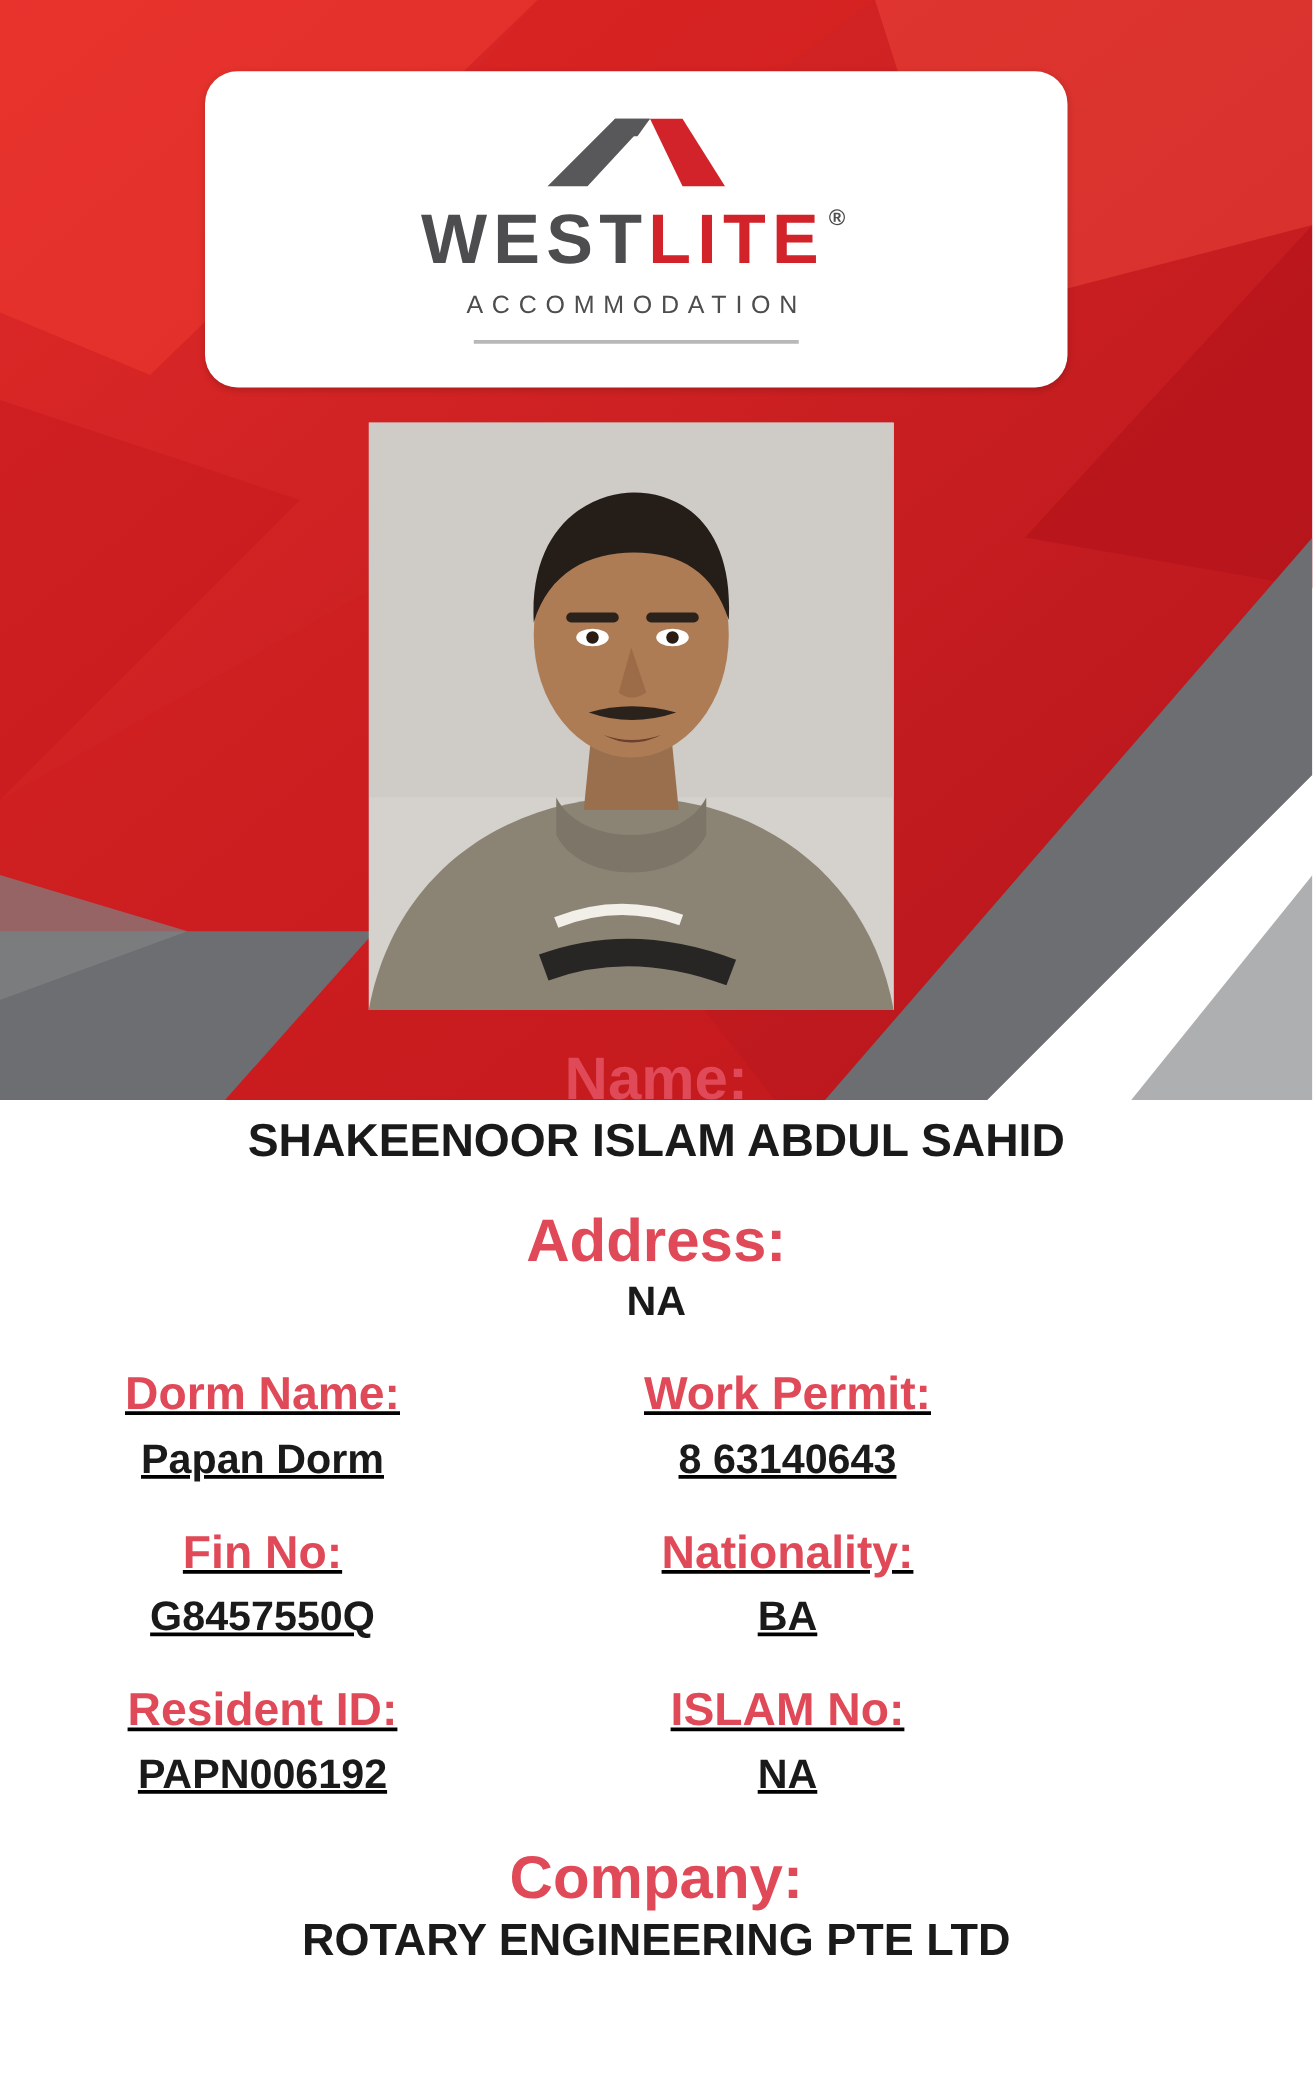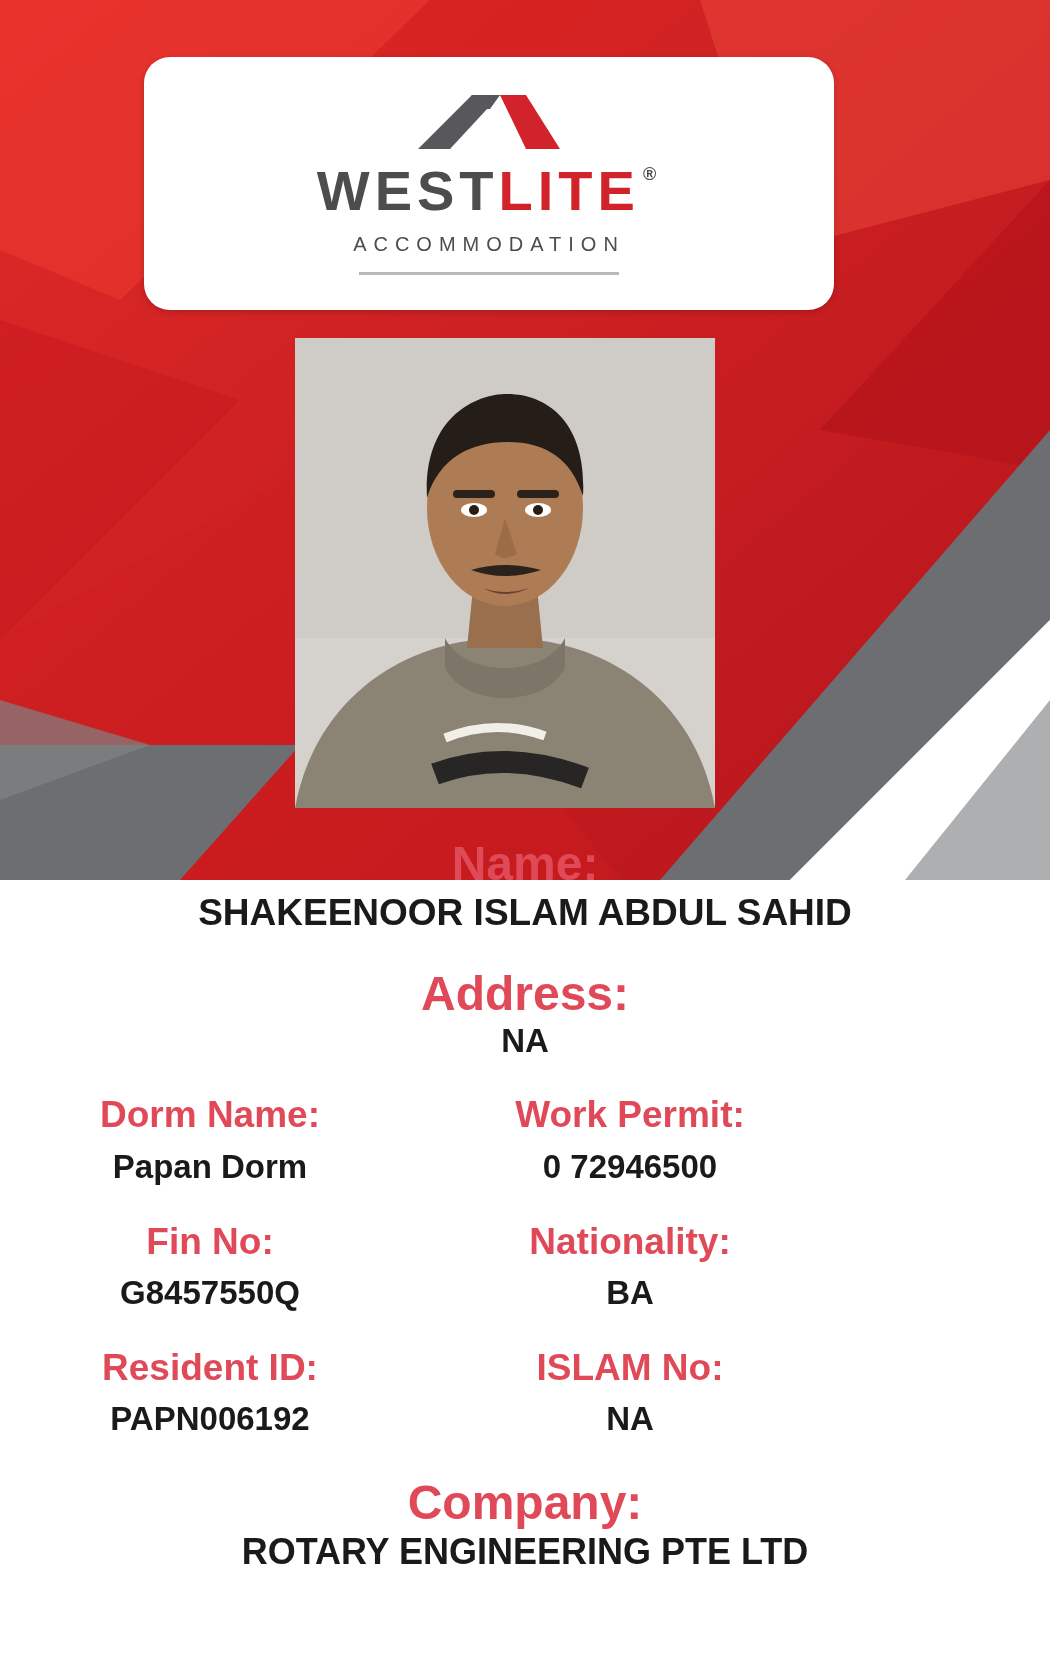--- a/index.html
+++ b/index.html
@@ -27,21 +27,21 @@
     left: 0; top: 0;
     width: 1050px;
     height: 880px;
     overflow: hidden;
   }
   .header-bg svg { display: block; }
 
   
   .logo-panel {
     position: absolute;
-    left: 144px;
+    left: 164px;
     top: 57px;
     width: 690px;
     height: 253px;
     background: #ffffff;
     border-radius: 26px;
     box-shadow: 0 2px 6px rgba(0,0,0,0.18);
     display: flex;
     flex-direction: column;
     align-items: center;
     justify-content: center;
@@ -119,20 +119,21 @@
     margin-top: 8px;
     padding: 0 30px;
   }
   .full-row .field-label { font-size: 48px; }
   .full-row .field-value { margin-top: 0; }
 
   .two-col {
     display: flex;
     width: 840px;
     margin-top: 34px;
+    text-decoration: underline;
   }
   .col {
     width: 50%;
     box-sizing: border-box;
     padding: 0 20px;
   }
   .col .field-label { font-size: 37px; }
   .col .field-value { margin-top: 10px; font-size: 33px; }
 
   .name-value { font-size: 37px; }
@@ -239,21 +240,21 @@
       <div class="field-value">NA</div>
     </div>
 
     <div class="two-col">
       <div class="col">
         <div class="field-label">Dorm Name:</div>
         <div class="field-value">Papan Dorm</div>
       </div>
       <div class="col">
         <div class="field-label">Work Permit:</div>
-        <div class="field-value">0 72946500</div>
+        <div class="field-value">8 63140643</div>
       </div>
     </div>
 
     <div class="two-col">
       <div class="col">
         <div class="field-label">Fin No:</div>
         <div class="field-value">G8457550Q</div>
       </div>
       <div class="col">
         <div class="field-label">Nationality:</div>

